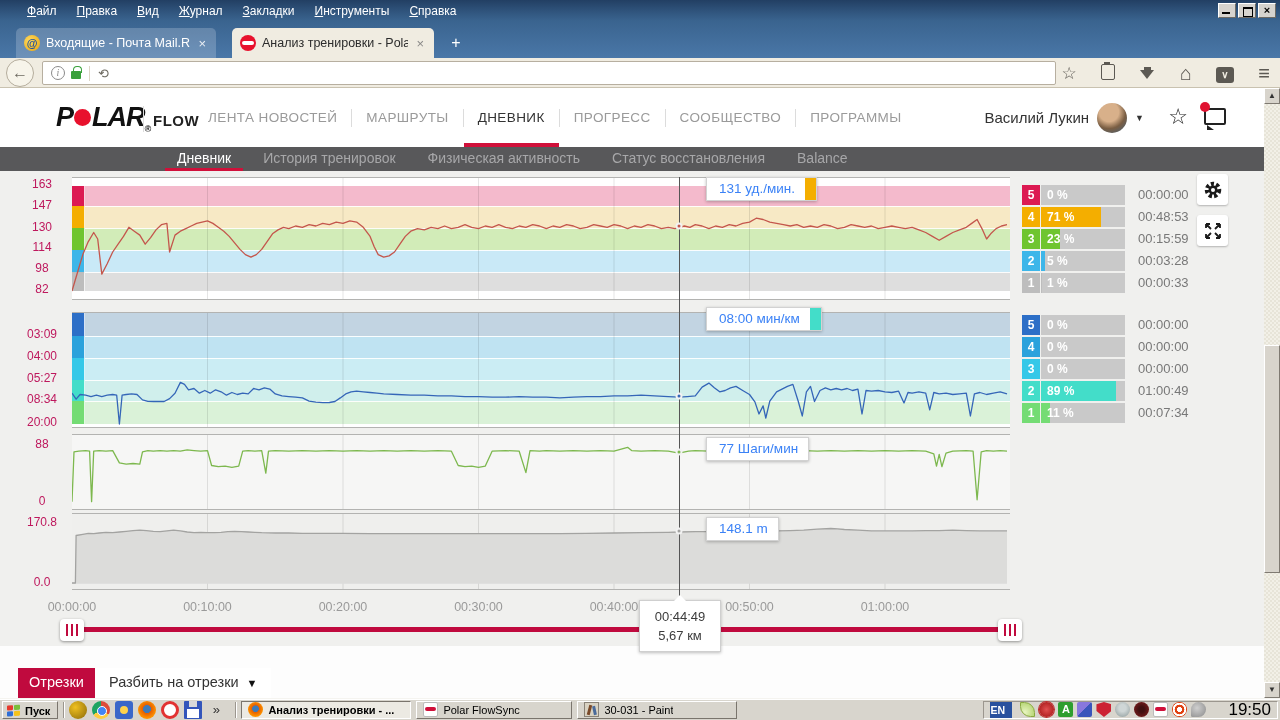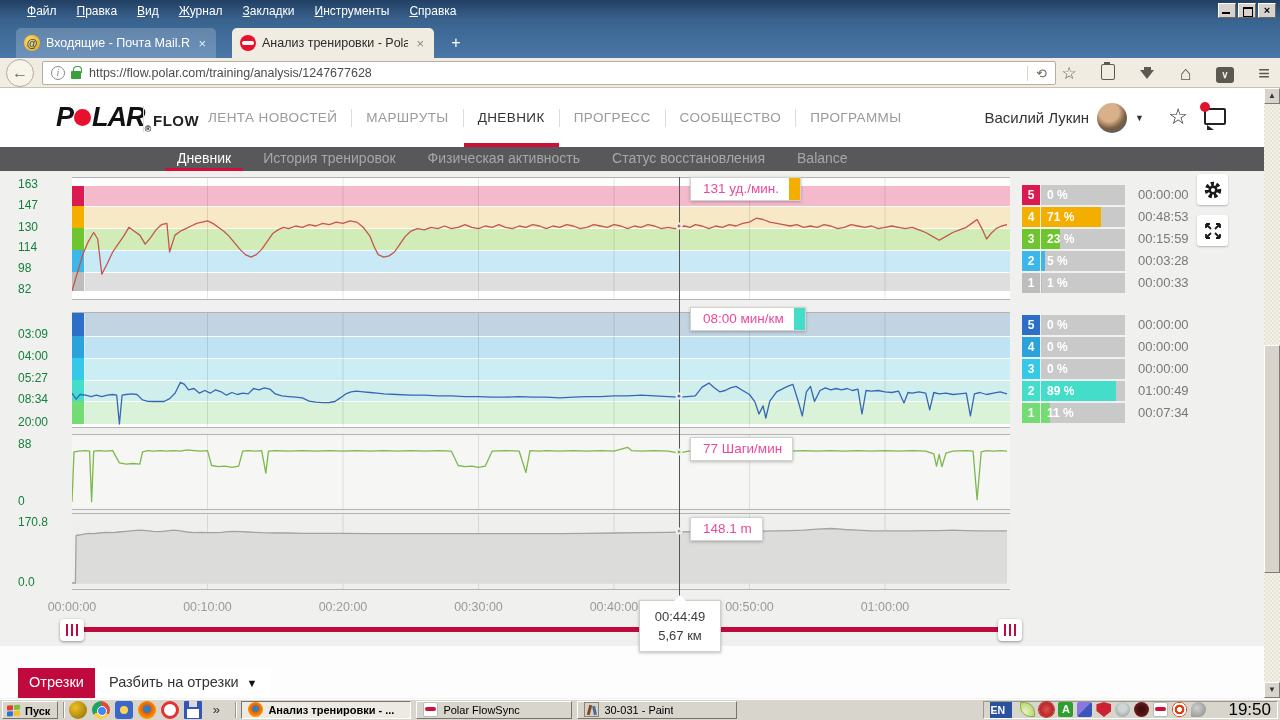--- a/index.html
+++ b/index.html
@@ -86,26 +86,26 @@
     display:flex; align-items:center; padding-left:165px; gap:8px; }
   .snav-item { font-size:14px; color:#a7a7a9; padding:0 12px; height:24px; line-height:23px; cursor:pointer; }
   .snav-item.active { color:#fff; border-bottom:3px solid #d0103a; }
 
   
   .chart { position:absolute; left:72px; width:938px; border-top:1px solid #b3b3b1; border-bottom:1px solid #b3b3b1;
     background:#fff; overflow:hidden; }
   .band { position:absolute; left:0; width:100%; }
   .chipcol { position:absolute; left:0; width:13px; border-right:1px solid rgba(255,255,255,.8); }
   .chart svg { position:absolute; left:0; top:0; }
-  .ylabel { position:absolute; width:48px; text-align:left; font-size:12px; color:#15803d; height:15px; line-height:15px; }
+  .ylabel { position:absolute; width:48px; text-align:center; font-size:12px; color:#be185d; height:15px; line-height:15px; }
   .xtick { position:absolute; top:600px; transform:translateX(-50%); font-size:12.5px; color:#9a9a9a; }
   .crosshair { position:absolute; width:1px; background:#555; }
   .cdot { position:absolute; width:7px; height:7px; border-radius:50%; border:2px solid #f2f2f2; transform:translate(-50%,-50%); }
   .tip { position:absolute; background:#fff; border:1px solid #d2d2d2; box-shadow:0 1px 3px rgba(0,0,0,.25);
-    display:flex; align-items:stretch; font-size:13.5px; color:#ec4899; }
+    display:flex; align-items:stretch; font-size:13.5px; color:#3b82f6;margin-left:16px; }
   .tip-text { padding:3px 10px 4px 12px; white-space:nowrap; }
   .tip-tab { width:11px; }
   .time-tip { position:absolute; background:#fff; border:1px solid #cfcfcf; box-shadow:0 1px 3px rgba(0,0,0,.25);
     text-align:center; font-size:13px; color:#3c3c3c; padding:6px 4px; width:82px; z-index:6; }
   .time-tip::before { content:""; position:absolute; top:-6px; left:50%; margin-left:-6px;
     border-left:6px solid transparent; border-right:6px solid transparent; border-bottom:6px solid #fff; }
   .time-tip div { line-height:19px; }
 
   
   .slider-bar { position:absolute; left:72px; top:627px; width:938px; height:5px; background:#c00a3e; cursor:pointer; }
@@ -223,21 +223,20 @@
       <span class="tab-close" style="color:#777">×</span>
     </div>
     <div class="newtab">+</div>
   </div>
 
   <div class="navbar">
     <div class="backbtn">←</div>
     <div class="urlbar">
       <span class="info-icon">i</span>
       <span class="lock-icon"></span>
-      <span class="url-text">https://flow.polar.com/training/analysis/1247677628</span>
       <span class="reload-icon">⟲</span>
     </div>
     <div class="tool-icons">
       <span class="ticon">☆</span>
       <span class="ticon"><span class="ticon-bm" style="display:inline-block"></span></span>
       <span class="ticon"><span class="ticon-dl" style="display:inline-block"></span></span>
       <span class="ticon" style="font-size:20px">⌂</span>
       <span class="ticon"><span class="ticon-pocket" style="display:inline-block">∨</span></span>
       <span class="ticon ticon-menu">≡</span>
     </div>

